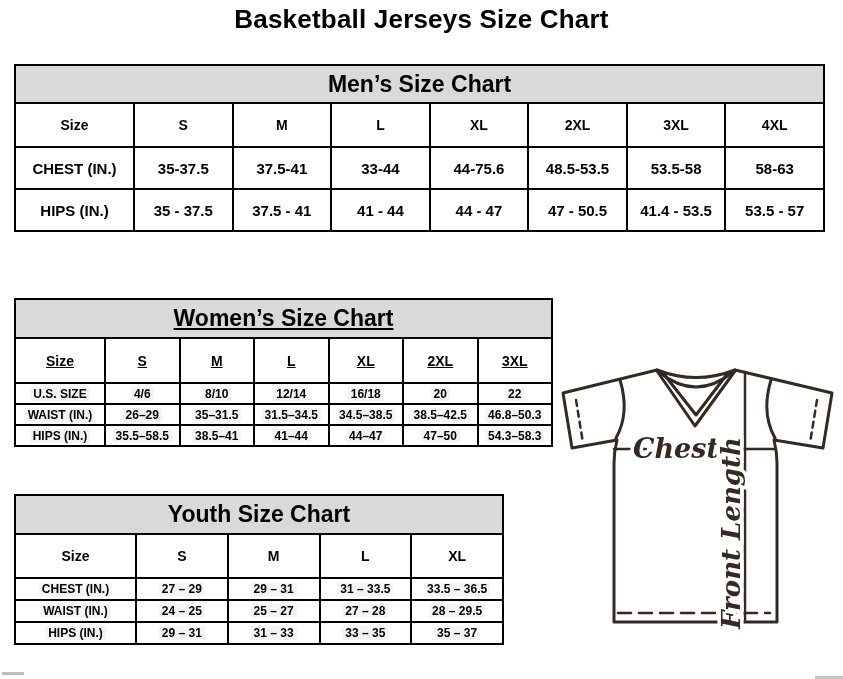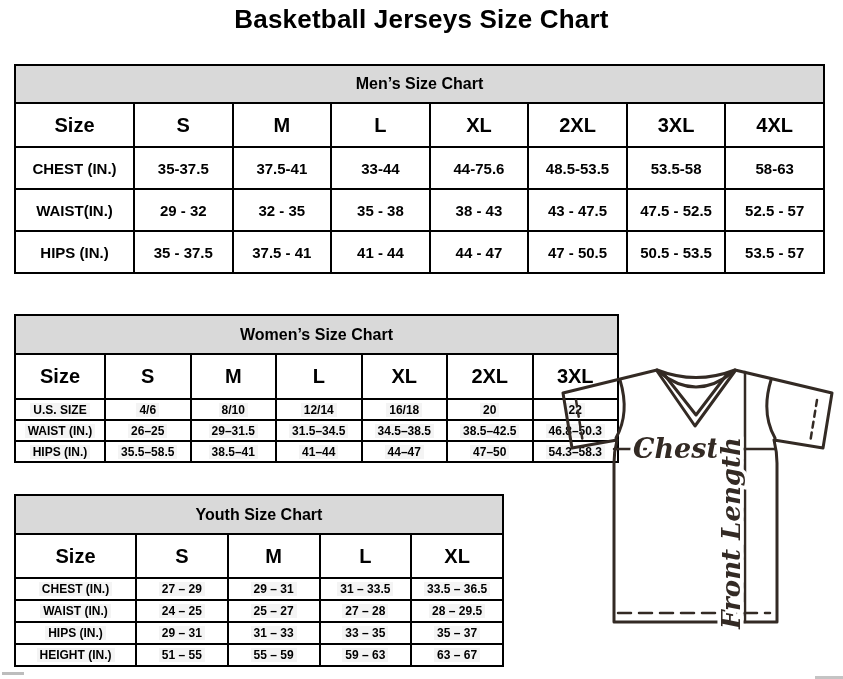--- a/index.html
+++ b/index.html
@@ -4,28 +4,28 @@
 <style>
   html,body{margin:0;padding:0;background:#fff;}
   body{width:843px;height:679px;position:relative;overflow:hidden;
        font-family:"Liberation Sans",sans-serif;color:#000;}
   .page-title{position:absolute;top:4px;left:0;width:843px;text-align:center;
       font-size:26px;font-weight:bold;letter-spacing:.2px;}
   table.size-table{position:absolute;border-collapse:collapse;table-layout:fixed;
       background:#fff;}
   table.size-table td,table.size-table th{border:2px solid #000;text-align:center;
       vertical-align:middle;font-weight:bold;padding:0;overflow:hidden;white-space:nowrap;}
-  tr.hdr th{background:var(--header-bg,#d9d9d9);font-size:16px;text-align:center;}
-  tr.sizes td{font-size:20px;border-radius:21px;}
+  tr.hdr th{background:var(--header-bg,#d9d9d9);font-size:23px;text-align:center;}
+  tr.sizes td{font-size:14px;border-radius:21px;}
   .mens{left:14px;top:64px;width:811px;}
   .mens tr.hdr{height:38px;}
   .mens tr.sizes{height:44px;}
   .mens tr.data{height:42px;}
   .mens tr.data td{font-size:15px;}
-  .womens{left:14px;top:314px;width:605px;}
+  .womens{left:14px;top:298px;width:539px;text-decoration:underline;}
   .womens tr.hdr{height:39px;}
   .womens tr.sizes{height:45px;}
   .youth{left:14px;top:494px;width:490px;}
   .youth tr.hdr{height:39px;padding-left:10px;}
   .youth tr.sizes{height:44px;}
   tr.compact{height:21px;}
   tr.compact td{font-size:12px;}
   .youth tr.compact{height:22px;}
   .hl{background:var(--highlight-bg,#f4f4f4);padding:0 3px;display:inline-block;
       line-height:14px;}
@@ -66,37 +66,27 @@
     <td>CHEST (IN.)</td>
     <td>35-37.5</td>
     <td>37.5-41</td>
     <td>33-44</td>
     <td>44-75.6</td>
     <td>48.5-53.5</td>
     <td>53.5-58</td>
     <td>58-63</td>
   </tr>
   <tr class="data">
-    <td>WAIST(IN.)</td>
-    <td>29 - 32</td>
-    <td>32 - 35</td>
-    <td>35 - 38</td>
-    <td>38 - 43</td>
-    <td>43 - 47.5</td>
-    <td>47.5 - 52.5</td>
-    <td>52.5 - 57</td>
-  </tr>
-  <tr class="data">
     <td>HIPS (IN.)</td>
     <td>35 - 37.5</td>
     <td>37.5 - 41</td>
     <td>41 - 44</td>
     <td>44 - 47</td>
     <td>47 - 50.5</td>
-    <td>50.5 - 53.5</td>
+    <td>41.4 - 53.5</td>
     <td>53.5 - 57</td>
   </tr>
   </tbody>
 </table>
 
 <table class="size-table womens">
   <colgroup>
       <col style="width:90px">
       <col>
       <col>
@@ -122,22 +112,22 @@
     <td><span class="hl">U.S. SIZE</span></td>
     <td><span class="hl">4/6</span></td>
     <td><span class="hl">8/10</span></td>
     <td><span class="hl">12/14</span></td>
     <td><span class="hl">16/18</span></td>
     <td><span class="hl">20</span></td>
     <td><span class="hl">22</span></td>
   </tr>
   <tr class="compact">
     <td><span class="hl">WAIST (IN.)</span></td>
-    <td><span class="hl">26–25</span></td>
-    <td><span class="hl">29–31.5</span></td>
+    <td><span class="hl">26–29</span></td>
+    <td><span class="hl">35–31.5</span></td>
     <td><span class="hl">31.5–34.5</span></td>
     <td><span class="hl">34.5–38.5</span></td>
     <td><span class="hl">38.5–42.5</span></td>
     <td><span class="hl">46.8–50.3</span></td>
   </tr>
   <tr class="compact">
     <td><span class="hl">HIPS (IN.)</span></td>
     <td><span class="hl">35.5–58.5</span></td>
     <td><span class="hl">38.5–41</span></td>
     <td><span class="hl">41–44</span></td>
@@ -181,27 +171,20 @@
     <td><span class="hl">27 – 28</span></td>
     <td><span class="hl">28 – 29.5</span></td>
   </tr>
   <tr class="compact">
     <td><span class="hl">HIPS (IN.)</span></td>
     <td><span class="hl">29 – 31</span></td>
     <td><span class="hl">31 – 33</span></td>
     <td><span class="hl">33 – 35</span></td>
     <td><span class="hl">35 – 37</span></td>
   </tr>
-  <tr class="compact">
-    <td><span class="hl">HEIGHT (IN.)</span></td>
-    <td><span class="hl">51 – 55</span></td>
-    <td><span class="hl">55 – 59</span></td>
-    <td><span class="hl">59 – 63</span></td>
-    <td><span class="hl">63 – 67</span></td>
-  </tr>
   </tbody>
 </table>
 
 <svg class="jersey" viewBox="0 0 287 272" aria-hidden="true">
   <g fill="none" stroke="#332a24" stroke-width="3" stroke-linejoin="round" stroke-linecap="round">
 
     <path d="M101,12 L7,35 L16,90 L61,82 C59,90 58,97 58,105 L58,264 L221,264 L221,105 C221,97 220,90 218,82 L267,90 L276,35 L179,12"></path>
 
     <path d="M101,12 Q140,27 179,12"></path>
     <path d="M103,14 Q140,44 177,14"></path>

